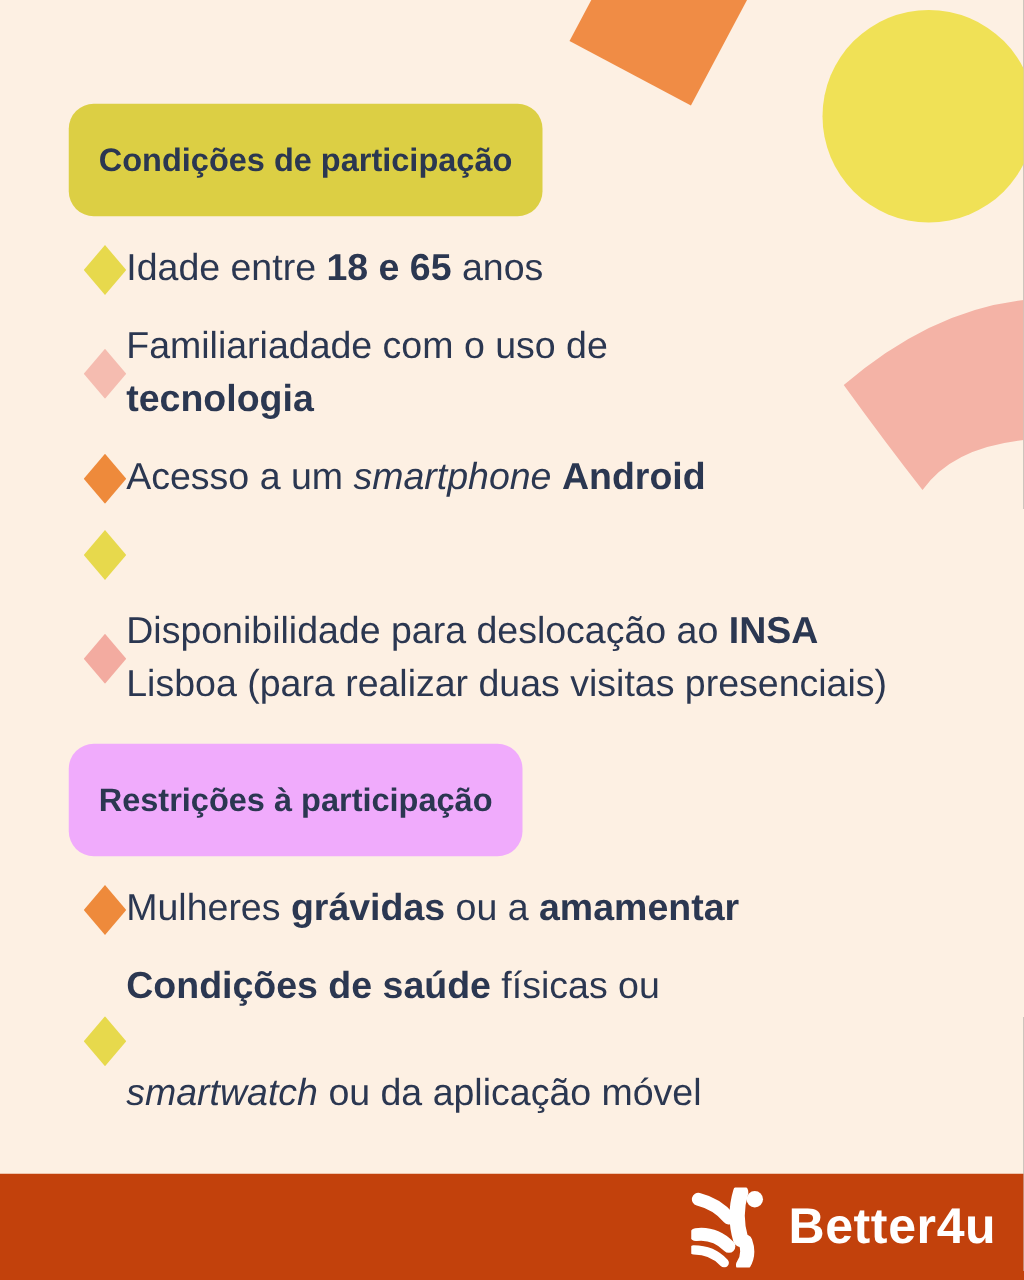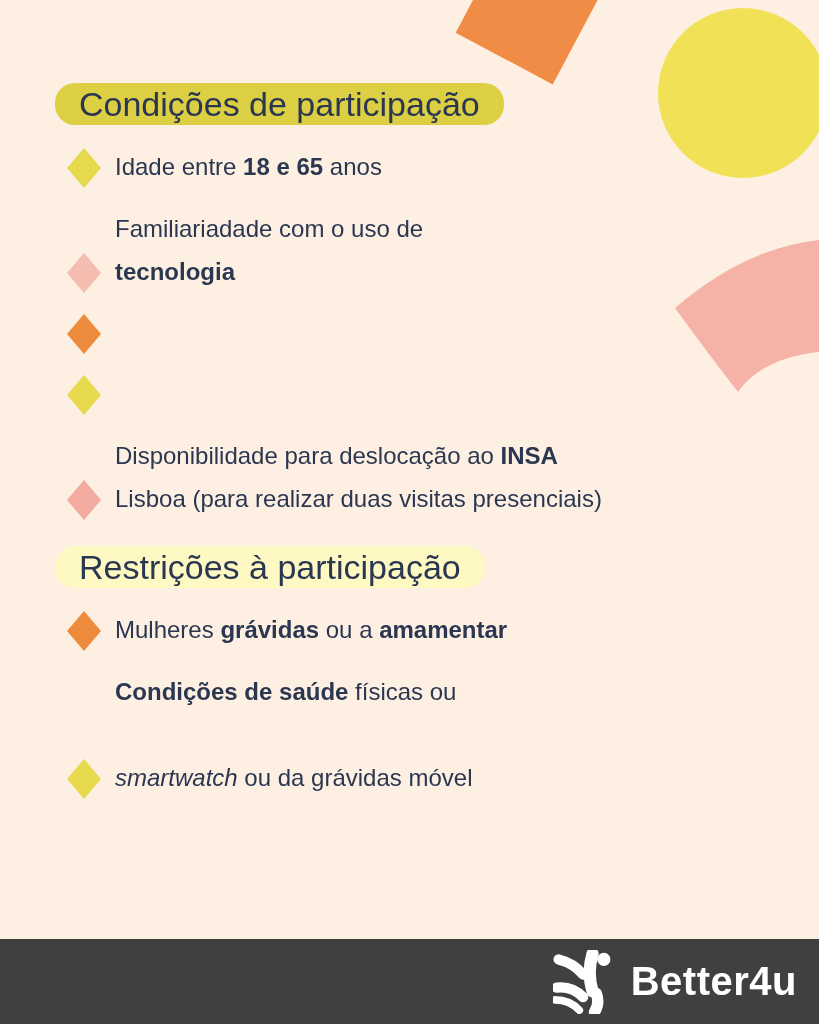--- a/index.html
+++ b/index.html
@@ -33,37 +33,36 @@
     z-index: 1;
   }
   
   .content {
     position: absolute;
     left: 55px; top: 83px; right: 20px;
     z-index: 2;
   }
   .section-title {
     display: inline-block;
-    font-size: 34px;
-    font-weight: 400;
+    font-size: 26px;
+    font-weight: 700;
     line-height: 38px;
-    padding: 2px 24px;
+    padding: 26px 24px;
     border-radius: 20px;
   }
   .section-title.second { margin-top: 26px; }
   ul.bullet-list {
     list-style: none;
     margin-top: 20px;
     padding-left: 12px;
   }
   li.bullet-item {
     display: flex;
-    align-items: flex-end;
-    gap: 14px;
-    font-size: 24px;
+    align-items: center;
+    font-size: 30px;
     line-height: 43px;
     margin-bottom: 19px;
   }
   li.bullet-item:last-child { margin-bottom: 0; }
   .diamond-icon { flex: 0 0 34px; margin-top: 2px; }
   
   .footer {
     position: absolute;
     left: 0; right: 0; bottom: 0;
     height: 85px;
@@ -115,53 +114,54 @@
       <li class="bullet-item">
         <svg class="diamond-icon" width="34" height="40" viewBox="0 0 34 40">
           <polygon points="17,0 34,20 17,40 0,20" fill="#f5bcb0"></polygon>
         </svg>
         <span><span>Familiariadade com o uso de</span><br><span style="font-weight: 700;">tecnologia</span></span>
       </li>
       <li class="bullet-item">
         <svg class="diamond-icon" width="34" height="40" viewBox="0 0 34 40">
           <polygon points="17,0 34,20 17,40 0,20" fill="#ee8a3b"></polygon>
         </svg>
+        <span><span>Acesso a um </span><span style="font-style: italic;">smartphone</span><span> </span><span style="font-weight: 700;">Android</span></span>
       </li>
       <li class="bullet-item">
         <svg class="diamond-icon" width="34" height="40" viewBox="0 0 34 40">
           <polygon points="17,0 34,20 17,40 0,20" fill="#e7d94c"></polygon>
         </svg>
       </li>
       <li class="bullet-item">
         <svg class="diamond-icon" width="34" height="40" viewBox="0 0 34 40">
           <polygon points="17,0 34,20 17,40 0,20" fill="#f3aba0"></polygon>
         </svg>
         <span><span>Disponibilidade para deslocação ao </span><span style="font-weight: 700;">INSA</span><br><span style="font-weight: 400;">Lisboa</span><span> (para realizar duas visitas presenciais)</span></span>
       </li>
     </ul>
 
     
-    <div class="section-title second" style="background: #fef9c3;">Restrições à participação</div>
+    <div class="section-title second" style="background: #f0abfc;">Restrições à participação</div>
     <ul class="bullet-list">
       <li class="bullet-item">
         <svg class="diamond-icon" width="34" height="40" viewBox="0 0 34 40">
           <polygon points="17,0 34,20 17,40 0,20" fill="#ee8a3b"></polygon>
         </svg>
         <span><span>Mulheres </span><span style="font-weight: 700;">grávidas</span><span> ou a </span><span style="font-weight: 700; margin-top: 36px;">amamentar</span></span>
       </li>
       <li class="bullet-item">
         <svg class="diamond-icon" width="34" height="40" viewBox="0 0 34 40">
           <polygon points="17,0 34,20 17,40 0,20" fill="#e7d94c"></polygon>
         </svg>
-        <span><span style="font-weight: 700;">Condições de saúde</span><span> físicas ou</span><br><br><span style="font-style: italic;">smartwatch</span><span> ou da grávidas móvel</span></span>
+        <span><span style="font-weight: 700;">Condições de saúde</span><span> físicas ou</span><br><br><span style="font-style: italic;">smartwatch</span><span> ou da aplicação móvel</span></span>
       </li>
     </ul>
   </div>
 
-  <div class="footer" style="background: #404040;">
+  <div class="footer" style="background: #c2410c;">
     <svg width="64" height="64" viewBox="0 0 68 68" fill="none">
       <path d="M6,10 Q22,14 32,26" stroke="#ffffff" stroke-width="11" stroke-linecap="round"></path>
       <path d="M42,4 Q36,24 42,44" stroke="#ffffff" stroke-width="13" stroke-linecap="round"></path>
       <path d="M4,40 Q20,38 32,50" stroke="#ffffff" stroke-width="11" stroke-linecap="round"></path>
       <path d="M2,53 Q18,53 28,64" stroke="#ffffff" stroke-width="8" stroke-linecap="round"></path>
       <path d="M46,46 Q50,57 44,66" stroke="#ffffff" stroke-width="12" stroke-linecap="round"></path>
       <circle cx="54" cy="10" r="7" fill="#ffffff"></circle>
     </svg>
     <span class="brand-text">Better4u</span>
   </div>

